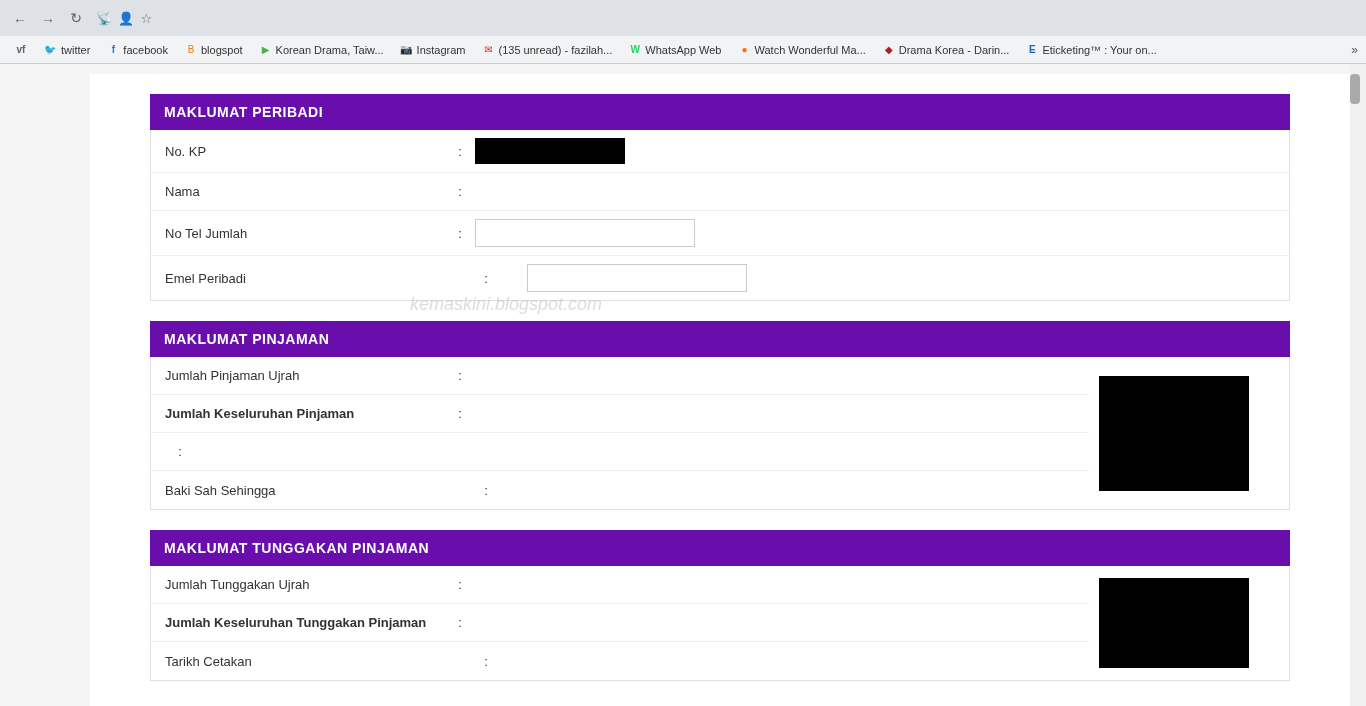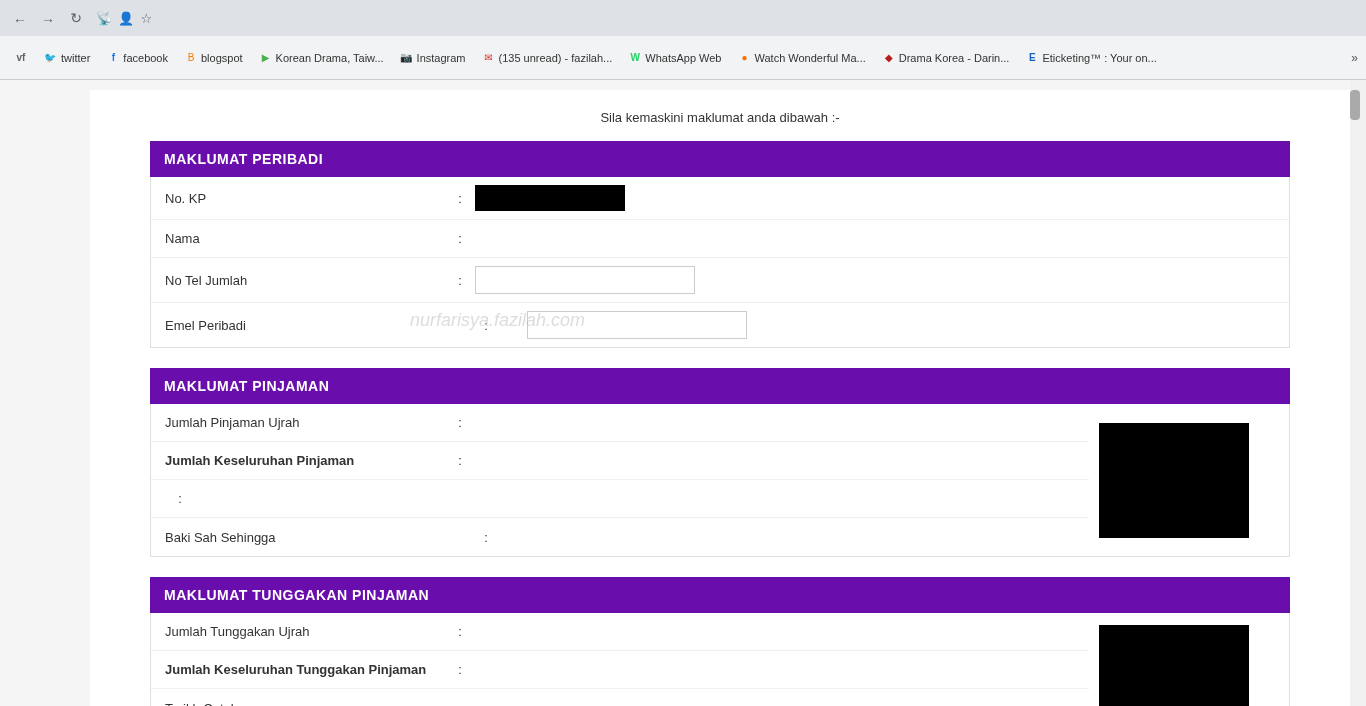--- a/index.html
+++ b/index.html
@@ -53,21 +53,21 @@
       align-items: center;
       color: #5f6368;
       font-size: 14px;
     }
 
     .bookmarks-bar {
       display: flex;
       align-items: center;
       padding: 2px 8px;
       background: #f1f3f4;
-      height: 44px;
+      height: 28px;
       gap: 4px;
       border-bottom: 1px solid #ccc;
       overflow: hidden;
     }
 
     .bookmark-item {
       display: flex;
       align-items: center;
       gap: 3px;
       padding: 2px 6px;
@@ -320,23 +320,22 @@
     <span style="margin-left:auto; color:#555; font-size:12px;">»</span>
   </div>
 
   <div class="main-area">
     <div class="left-sidebar"></div>
 
     <div style="flex:1; background:#f5f5f5; padding: 10px 0;">
       <div class="page-wrapper">
         <div class="page-content relative-wrapper">
 
-          <p class="page-instruction">Sila kemaskini maklumat anda dibawah :-</p>
-
-          <div class="watermark" style="position:absolute; left:320px; top:220px; font-size:18px; color:#bbb; font-style:italic; opacity:0.5; pointer-events:none; transform:rotate(0deg); z-index:10;">nurfarisya.fazilah.com</div>
+
+          <div class="watermark" style="position:absolute; left:320px; top:220px; font-size:18px; color:#bbb; font-style:italic; opacity:0.5; pointer-events:none; transform:rotate(0deg); z-index:10;">kemaskini.blogspot.com</div>
 
           <div>
             <div class="section-header">MAKLUMAT PERIBADI</div>
             <div class="section-body">
 
               <div class="form-row">
                 <div class="form-label">No. KP</div>
                 <div class="form-colon">:</div>
                 <div class="form-value">
                   <span class="redacted-box"></span>

